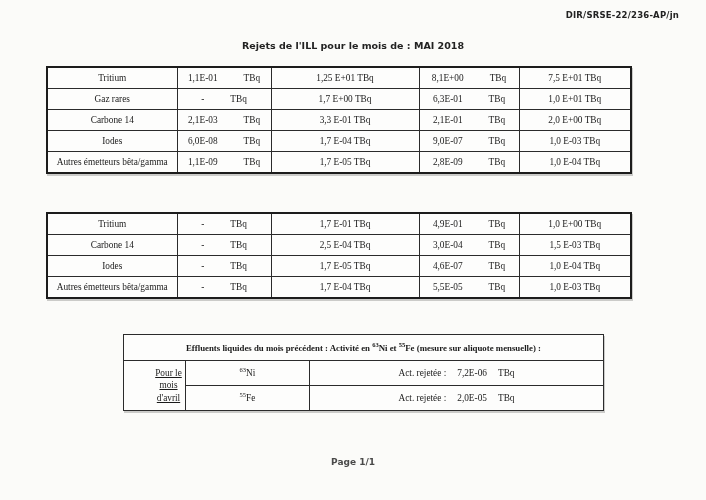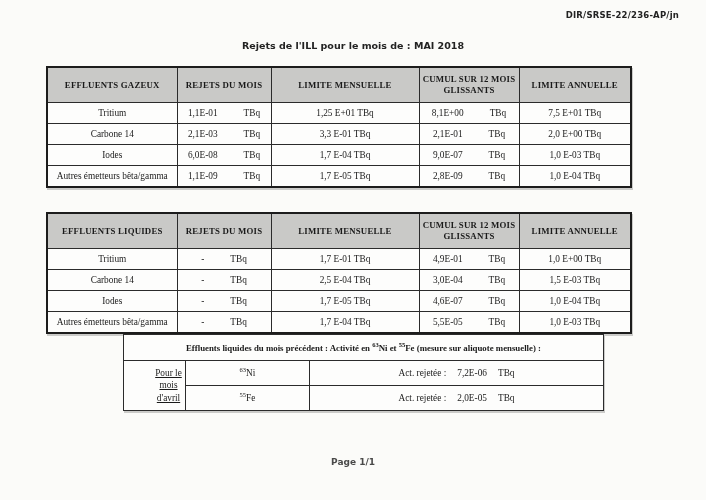--- a/index.html
+++ b/index.html
@@ -67,43 +67,53 @@
 
 <table class="eff-table gazeux">
   <colgroup>
       <col style="width:130px">
       <col style="width:94px">
       <col style="width:148px">
       <col style="width:100px">
       <col style="width:112px">
     </colgroup>
   <tbody>
-      <tr>
-    <th>EFFLUENTS GAZEUX</th>
-    <th>REJETS DU MOIS</th>
-    <th>LIMITE MENSUELLE</th>
-    <th>CUMUL SUR 12 MOIS GLISSANTS</th>
-    <th>LIMITE ANNUELLE</th>
-  </tr>
   <tr>
     <td>Tritium</td>
     <td>
           <div class="vu">
             <span class="v">1,1E-01</span>
             <span class="u">TBq</span>
           </div>
         </td>
     <td>1,25 E+01 TBq</td>
     <td>
           <div class="vu">
             <span class="v">8,1E+00</span>
             <span class="u">TBq</span>
           </div>
         </td>
     <td>7,5 E+01 TBq</td>
+  </tr>
+  <tr>
+    <td>Gaz rares</td>
+    <td>
+          <div class="vu">
+            <span class="v">-</span>
+            <span class="u">TBq</span>
+          </div>
+        </td>
+    <td>1,7 E+00 TBq</td>
+    <td>
+          <div class="vu">
+            <span class="v">6,3E-01</span>
+            <span class="u">TBq</span>
+          </div>
+        </td>
+    <td>1,0 E+01 TBq</td>
   </tr>
   <tr>
     <td>Carbone 14</td>
     <td>
           <div class="vu">
             <span class="v">2,1E-03</span>
             <span class="u">TBq</span>
           </div>
         </td>
     <td>3,3 E-01 TBq</td>
@@ -154,27 +164,20 @@
 
 <table class="eff-table liquides">
   <colgroup>
       <col style="width:130px">
       <col style="width:94px">
       <col style="width:148px">
       <col style="width:100px">
       <col style="width:112px">
     </colgroup>
   <tbody>
-      <tr>
-    <th>EFFLUENTS LIQUIDES</th>
-    <th>REJETS DU MOIS</th>
-    <th>LIMITE MENSUELLE</th>
-    <th>CUMUL SUR 12 MOIS GLISSANTS</th>
-    <th>LIMITE ANNUELLE</th>
-  </tr>
   <tr>
     <td>Tritium</td>
     <td>
           <div class="vu">
             <span class="v">-</span>
             <span class="u">TBq</span>
           </div>
         </td>
     <td>1,7 E-01 TBq</td>
     <td>

